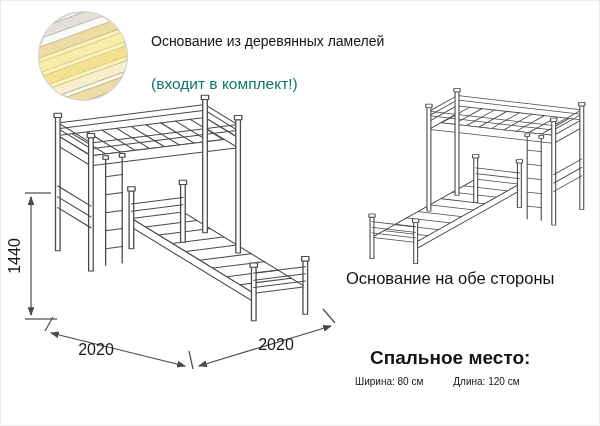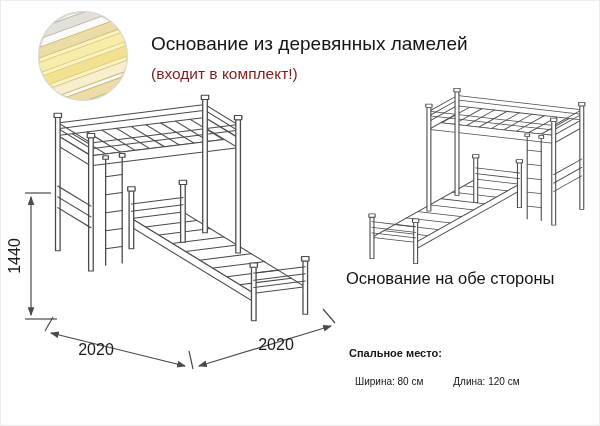--- a/index.html
+++ b/index.html
@@ -3,24 +3,24 @@
 <meta charset="utf-8">
 <style>
   html,body{margin:0;padding:0;background:#fff;}
   .canvas{
     position:relative;width:600px;height:426px;background:#fff;
     font-family:"Liberation Sans",sans-serif;color:#141414;overflow:hidden;
     border:1px solid #ececec;box-sizing:border-box;
   }
   .art{position:absolute;left:0;top:0;width:600px;height:426px;}
   .txt{position:absolute;white-space:nowrap;}
-  .title1{left:150px;top:32px;font-size:19px;font-weight:500;}
-  .title2{left:150px;top:64px;font-size:15.5px;color:#7f1d1d;font-weight:500;}
+  .title1{left:150px;top:32px;font-size:14px;font-weight:500;}
+  .title2{left:150px;top:74px;font-size:15.5px;color:#0f766e;font-weight:500;}
   .note{left:345px;top:268px;font-size:16.5px;font-weight:500;}
-  .sleep-title{left:348px;top:346px;font-size:11px;font-weight:700;}
+  .sleep-title{left:369px;top:346px;font-size:19px;font-weight:700;}
   .sleep-title::before{
     content:"";position:absolute;left:-7px;top:0px;width:17px;height:19px;
     background:#7ed63c;z-index:-1;
   }
   .sleep-specs{left:354px;top:375px;font-size:10px;display:flex;gap:30px;align-items:center;}
   .dim{font-size:16px;color:#1a1a1a;text-align:center;}
   .dim-h{left:-16px;top:246px;width:60px;transform:rotate(-90deg);}
   .dim-wl{left:65px;top:340px;width:60px;}
   .dim-wr{left:245px;top:335px;width:60px;}
 </style>

